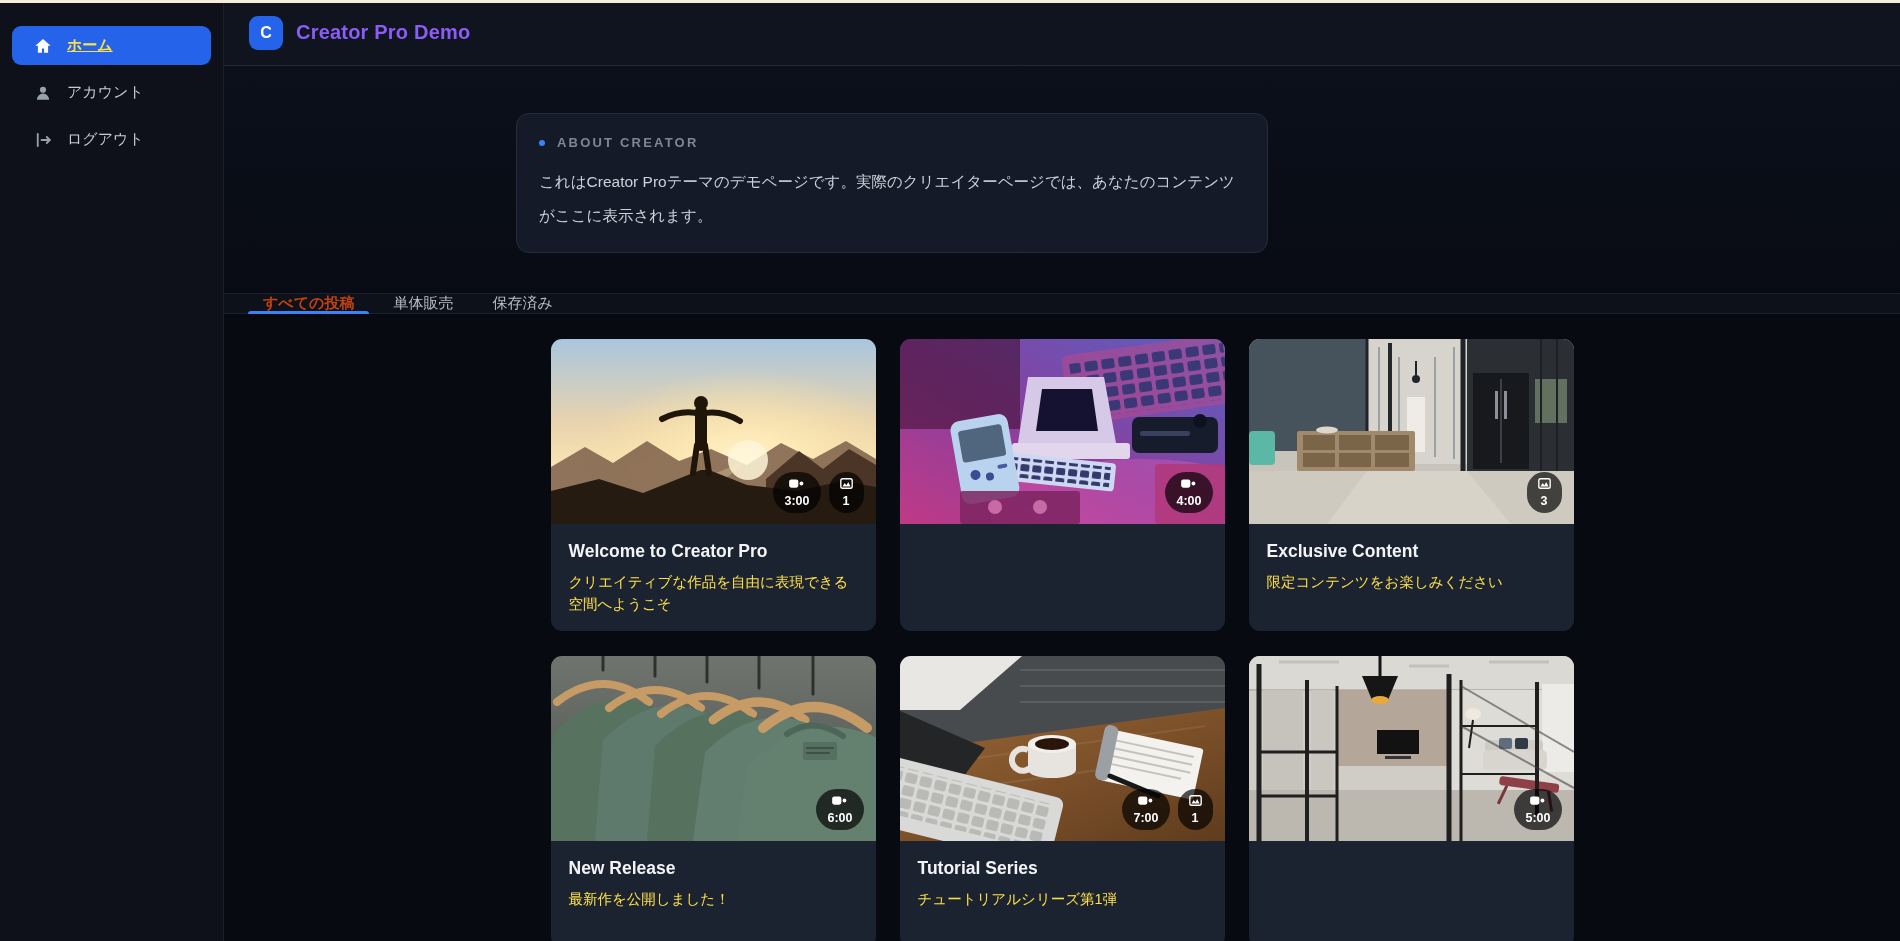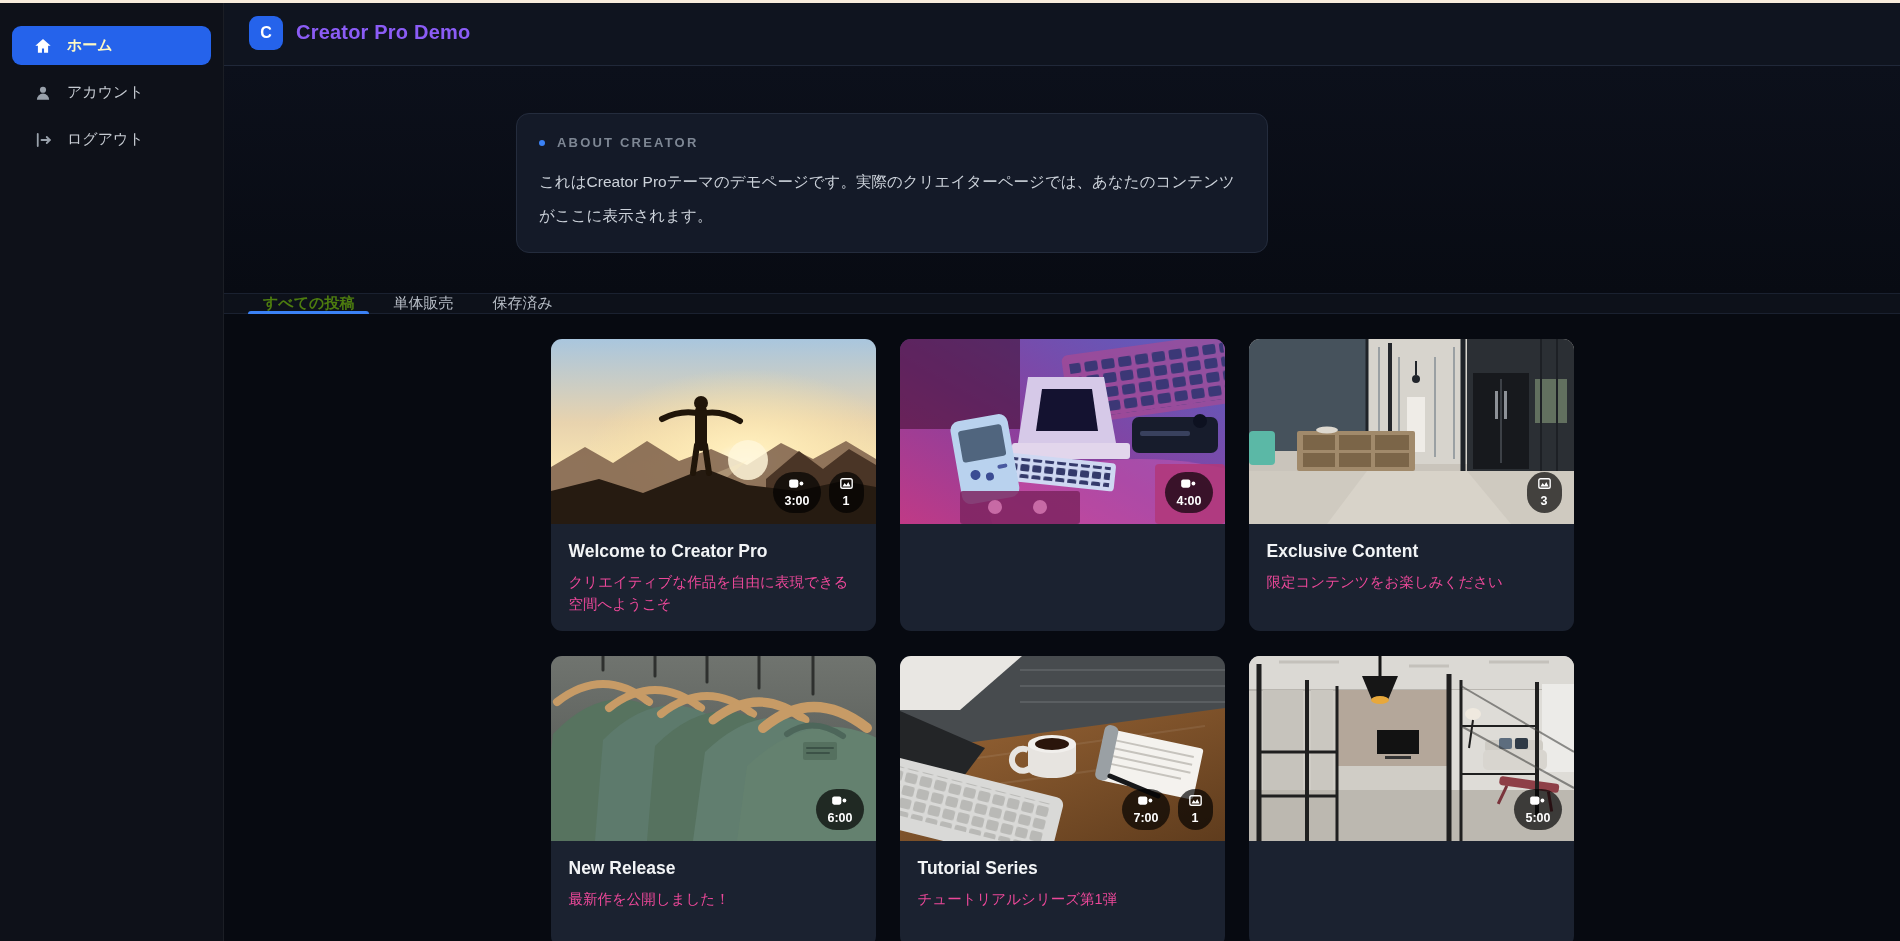--- a/index.html
+++ b/index.html
@@ -19,21 +19,21 @@
     border-right:1px solid rgba(255,255,255,.055);
     padding-top:26px;
   }
   .nav-item {
     display:flex; align-items:center; gap:15px;
     height:39px; margin:0 12px 8px; padding:0 10px 0 21px;
     border-radius:9px; color:#c6cbd2; font-size:15px; cursor:pointer;
   }
   .nav-item .nav-icon { width:19px; height:19px; display:flex; align-items:center; justify-content:center; color:#99a1ab; }
   .nav-item .nav-icon svg { width:18px; height:18px; display:block; }
-  .nav-item.active { background:#2563eb; color:#fef9c3; font-weight:bold; }
+  .nav-item.active { background:#2563eb; color:#fde047; font-weight:bold;text-decoration:underline; }
   .nav-item.active .nav-icon { color:#ffffff; }
 
   
   .main { flex:1; display:flex; flex-direction:column; min-width:0; background:#070a11; overflow:hidden; }
   .appbar {
     height:66px; flex-shrink:0; display:flex; align-items:center; gap:13px;
     padding-left:25px; background:#0f141f; border-bottom:1px solid #202839;
   }
   .avatar {
     width:34px; height:34px; border-radius:9px; background:#2563eb;
@@ -60,21 +60,21 @@
 
   
   .tabbar {
     display:flex; align-items:stretch; height:48px; padding-left:24px;
     background:#0d111a; border-top:1px solid #1a2130; border-bottom:1px solid #1a2130;
   }
   .tab {
     display:flex; align-items:center; padding:0 15px; margin-right:9px;
     font-size:15px; color:#b9bfc8; cursor:pointer; position:relative;
   }
-  .tab.active { color:#4d7c0f; font-weight:bold; }
+  .tab.active { color:#c2410c; font-weight:bold; }
   .tab.active::after {
     content:""; position:absolute; left:0; right:0; bottom:-1px; height:3px;
     background:#3b82f6; border-radius:3px 3px 0 0;
   }
 
   
   .grid {
     width:1023px; margin:25px auto 0;
     display:grid; grid-template-columns:repeat(3,325px); gap:25px 24px;
   }
@@ -86,21 +86,21 @@
   .thumb svg.scene { width:100%; height:100%; display:block; }
   .badges { position:absolute; right:12px; bottom:11px; display:flex; gap:8px; }
   .badge {
     display:flex; align-items:center; gap:6px; line-height:1;
     background:rgba(0,0,0,.68); color:#fff; font-size:12.5px; font-weight:bold;
     padding:6px 11px; border-radius:999px;flex-direction:column;
   }
   .badge svg { display:block; }
   .card-body { padding:17px 18px 16px; }
   .card-title { margin:0 0 9px; font-size:17.5px; font-weight:bold; color:#f2f4f6; }
-  .card-desc { margin:0; font-size:14.5px; color:#ec4899; line-height:22px; }
+  .card-desc { margin:0; font-size:14.5px; color:#fde047; line-height:22px; }
 </style>
 </head>
 <body>
 
 <div class="topstrip"></div>
 
 <div class="app">
 
   <aside class="sidebar">
     <nav>

